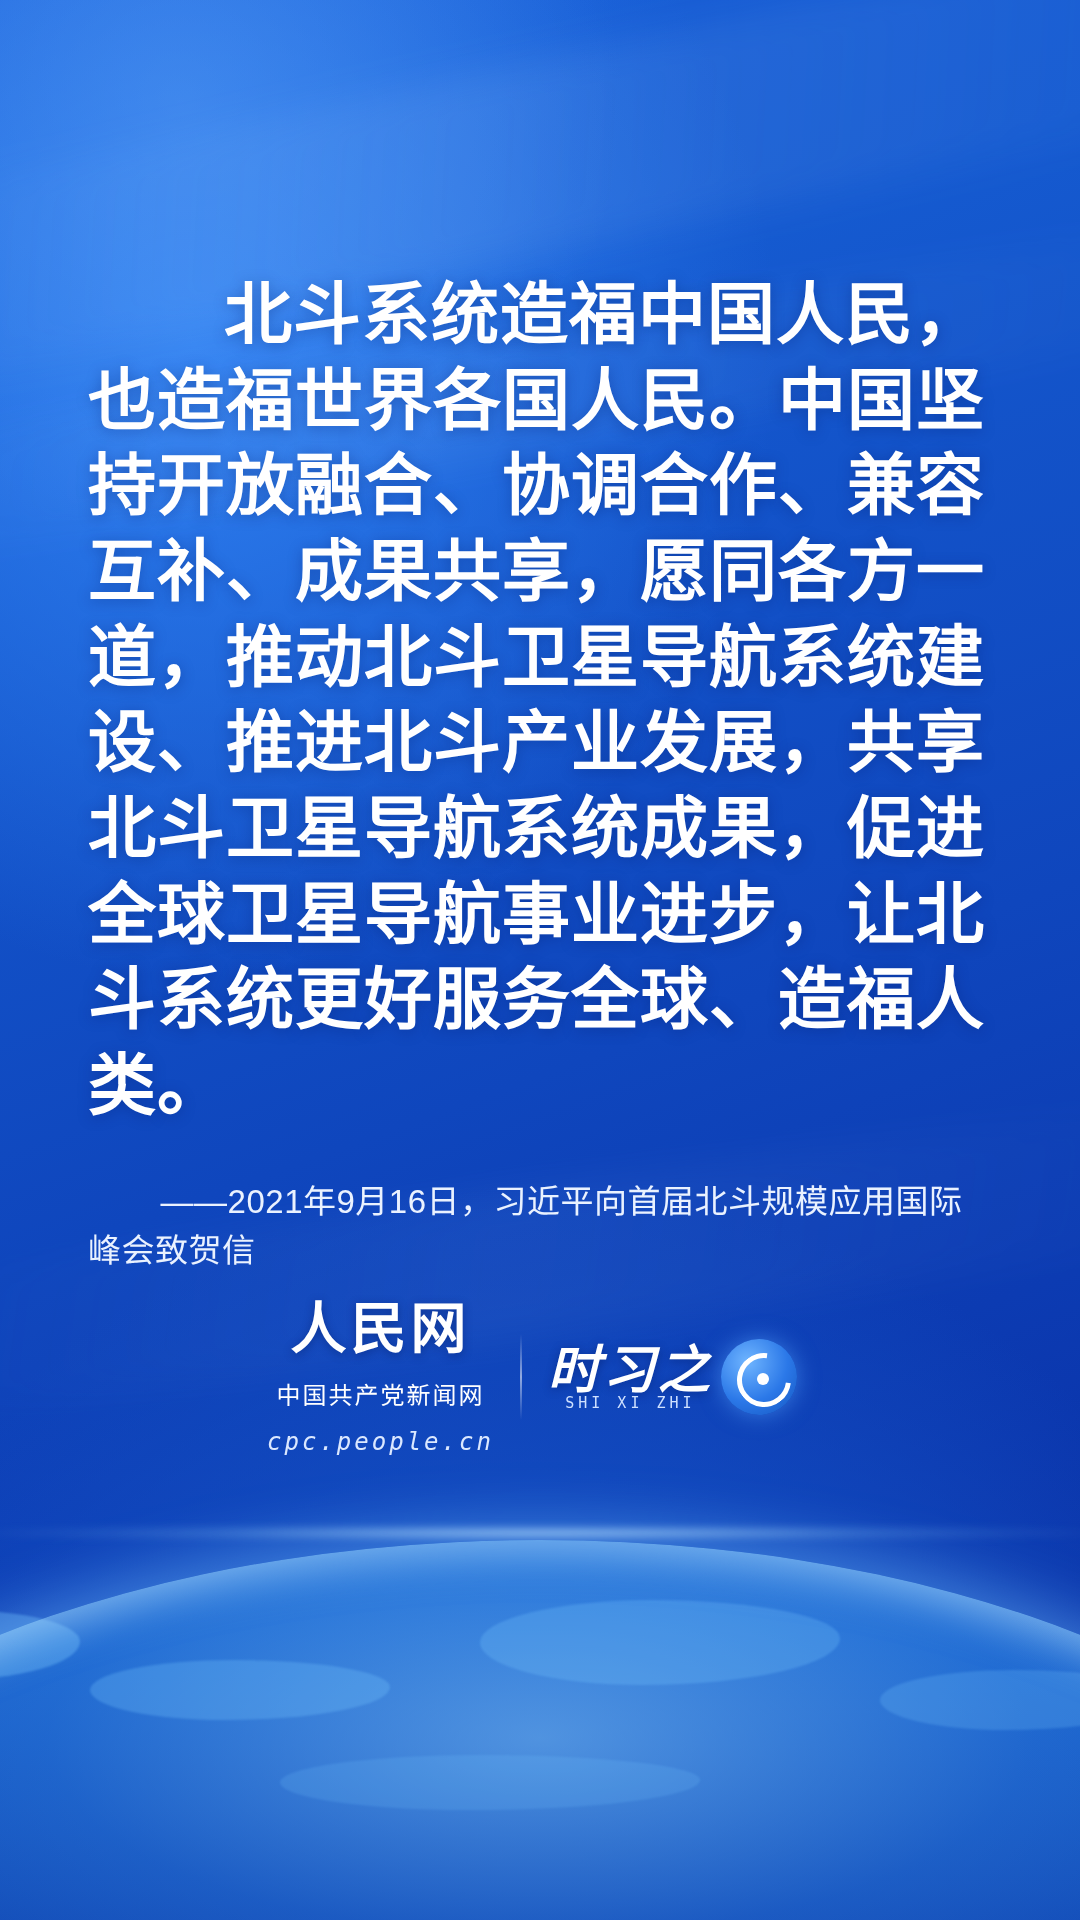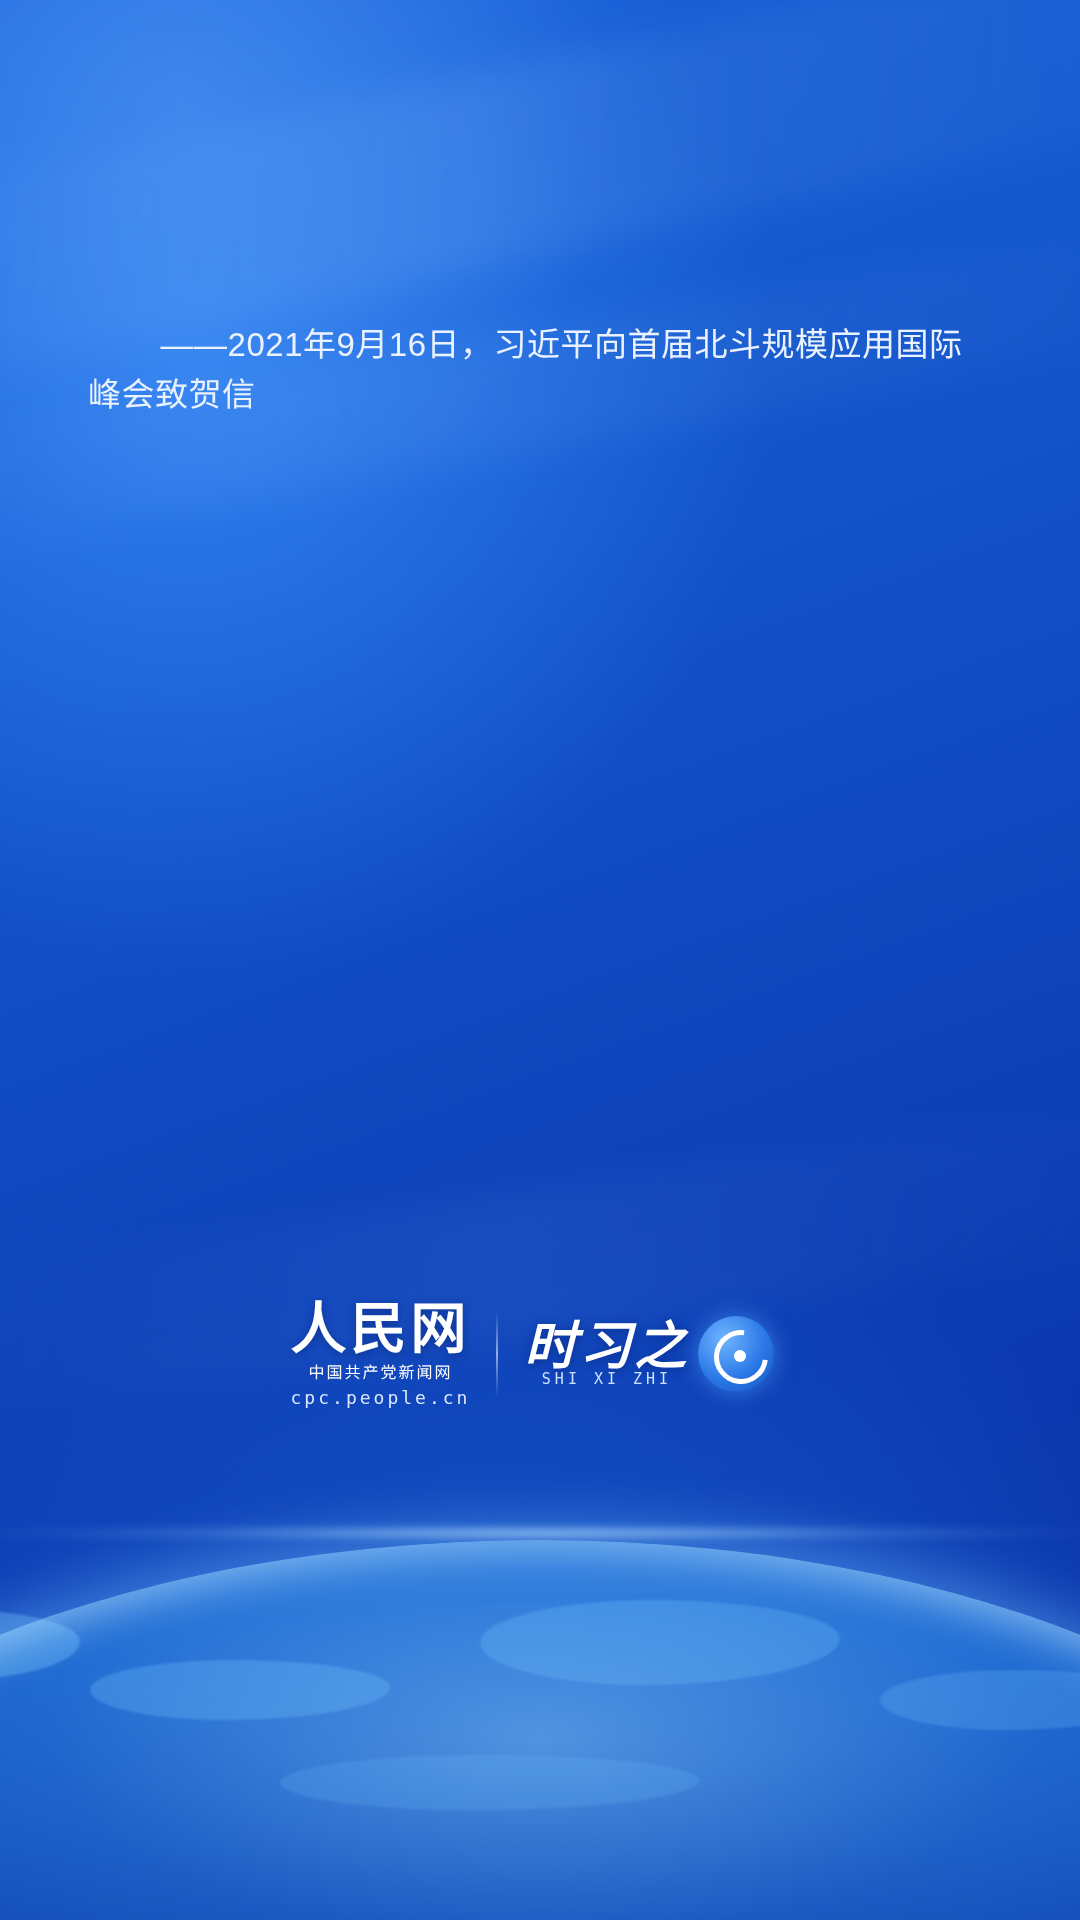--- a/index.html
+++ b/index.html
@@ -93,32 +93,33 @@
   }
   .people-logo .cn-name {
     font-family: "DejaVu Serif", "Liberation Serif", serif;
     font-weight: 700;
     font-size: 56px;
     color: #ffffff;
     letter-spacing: 4px;
     text-shadow: 0 2px 10px rgba(0,25,95,0.45);
   }
   .people-logo .cn-sub {
-    margin-top: 10px;
-    font-size: 16px;
+    margin-top: 28px;
+    font-size: 24px;
     color: #ffffff;
     letter-spacing: 2px;
-    font-family: Liberation Mono, monospace;
+    font-family: Liberation Sans, sans-serif;
   }
   .people-logo .en-sub {
-    margin-top: 7px;
+    margin-top: 22px;
     font-family: "DejaVu Sans Mono", "Liberation Mono", monospace;
-    font-size: 18px;
+    font-size: 24px;
     color: #dbe8ff;
     letter-spacing: 3px;
+    font-style: italic;
   }
 
   .divider-v {
     width: 2px;
     height: 86px;
     background: linear-gradient(180deg, rgba(255,255,255,0) 0%, rgba(255,255,255,0.55) 50%, rgba(255,255,255,0) 100%);
   }
 
   .shixi {
     display: flex;
@@ -227,20 +228,21 @@
 <body>
 
 <div class="poster">
 
   <div class="glow-tl"></div>
   <div class="streak s1"></div>
   <div class="streak s2"></div>
   <div class="streak s3"></div>
 
   <div class="quote-wrap">
+    <p class="quote">北斗系统造福中国人民，也造福世界各国人民。中国坚持开放融合、协调合作、兼容互补、成果共享，愿同各方一道，推动北斗卫星导航系统建设、推进北斗产业发展，共享北斗卫星导航系统成果，促进全球卫星导航事业进步，让北斗系统更好服务全球、造福人类。</p>
     <div class="attrib">——2021年9月16日，习近平向首届北斗规模应用国际峰会致贺信</div>
   </div>
 
   <div class="logo-band">
 
     <div class="people-logo">
       <div class="cn-name">人民网</div>
       <div class="cn-sub">中国共产党新闻网</div>
       <div class="en-sub">cpc.people.cn</div>
     </div>

